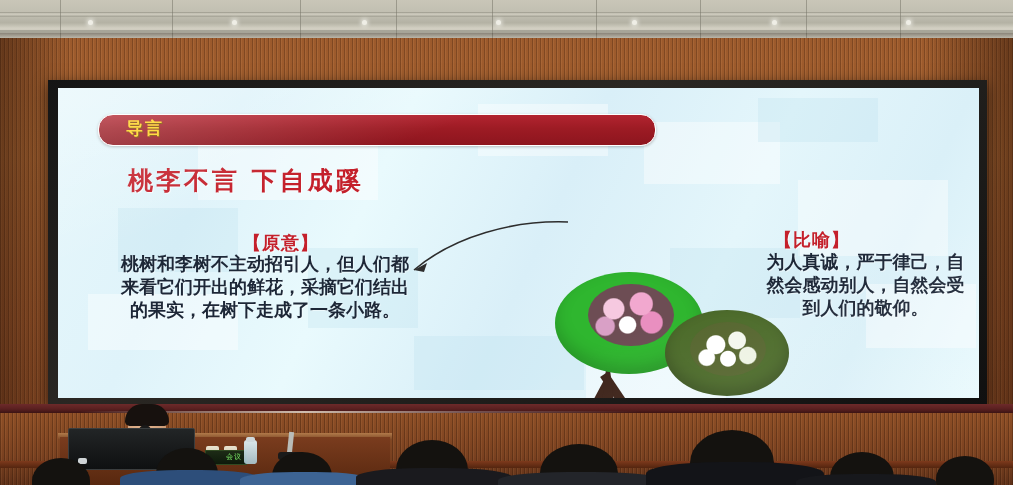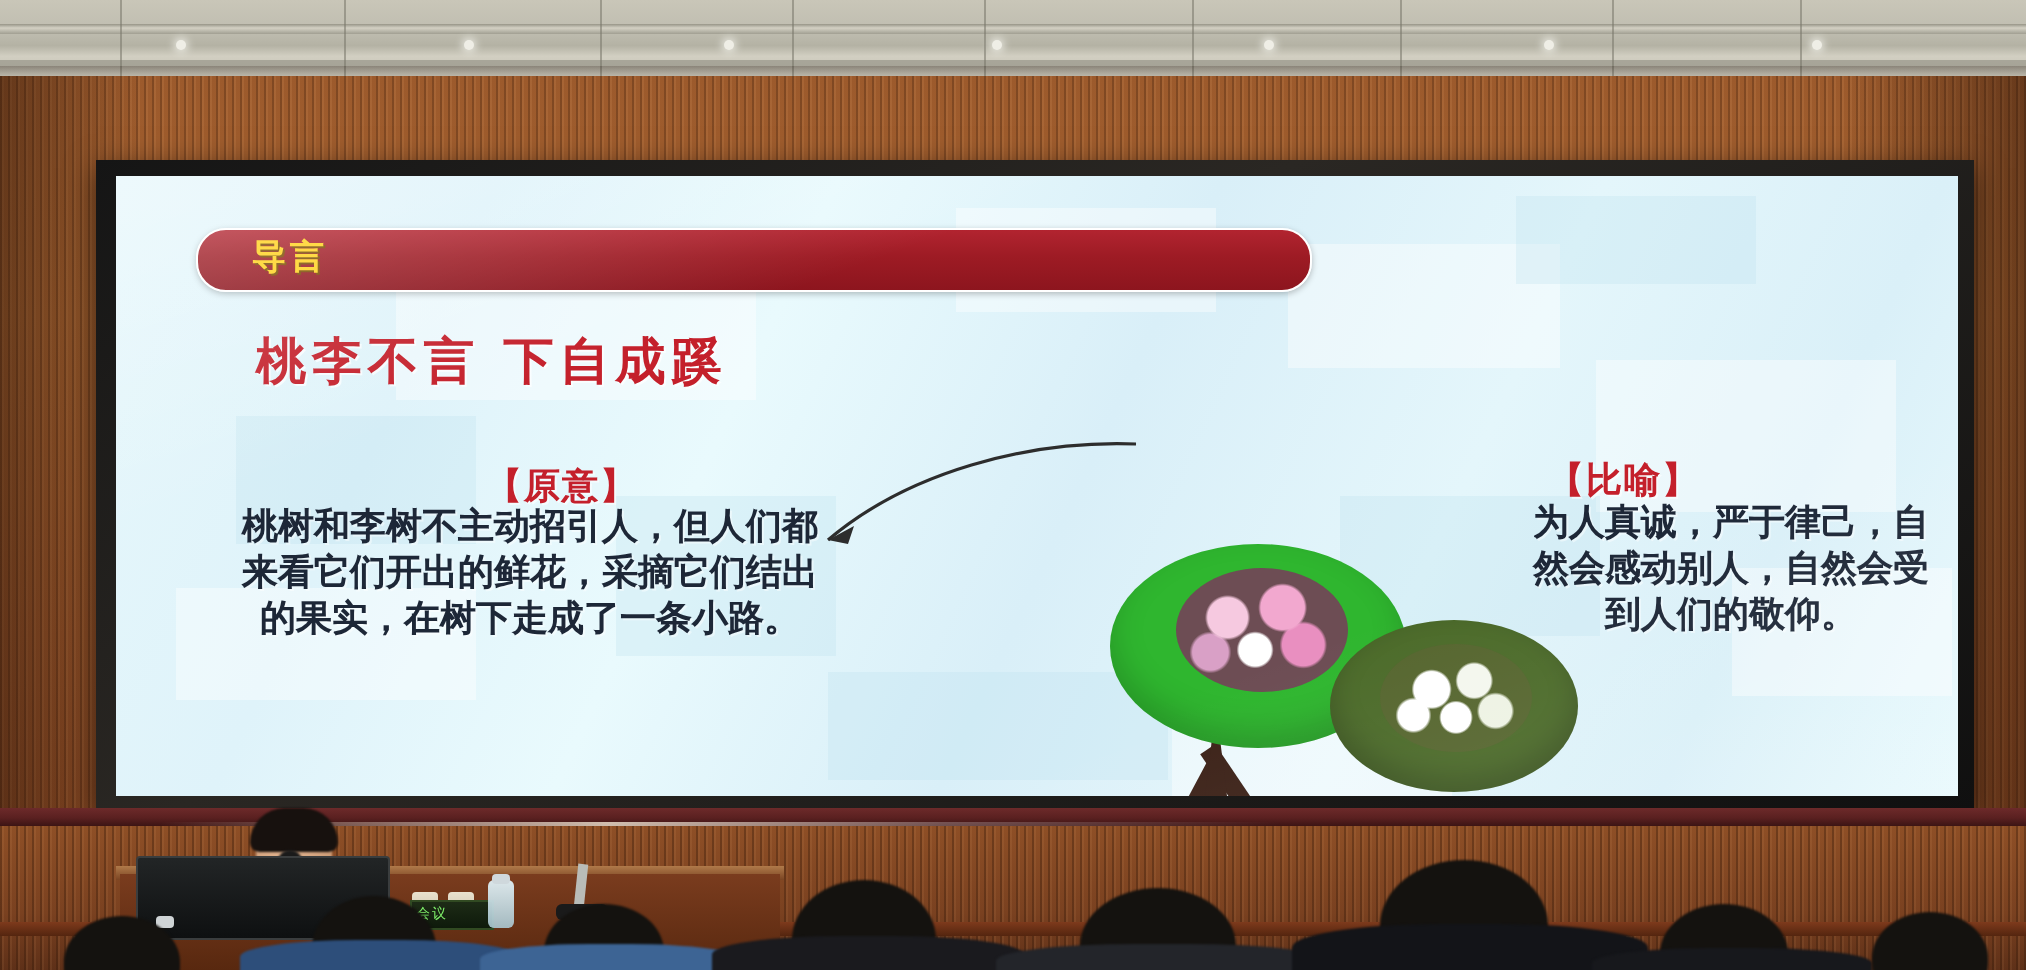--- a/index.html
+++ b/index.html
@@ -130,21 +130,21 @@
   .mic-head{position:absolute;left:139px;top:425px;width:12px;height:11px;border-radius:50%;background:#1a1a1a;}
 
   .cup{position:absolute;top:446px;width:13px;height:18px;border-radius:2px 2px 3px 3px;
     background:linear-gradient(180deg,#e9e2cf,#bdb69f);}
   .bottle{position:absolute;left:244px;top:440px;width:13px;height:24px;border-radius:3px;
     background:linear-gradient(180deg,rgba(225,240,245,.95),rgba(170,200,210,.9));}
   .bottle-cap{position:absolute;left:246px;top:437px;width:9px;height:5px;border-radius:2px;background:#cfd8dc;}
   .nameplate{position:absolute;left:205px;top:450px;width:40px;height:13px;
     background:linear-gradient(180deg,#1d2b16,#0e1a0b);border:1px solid #314a22;}
   .nameplate-txt{position:absolute;left:208px;top:452px;width:34px;font-size:7px;color:#7ff06a;
-    text-align:left;letter-spacing:1px;}
+    text-align:right;letter-spacing:1px;}
   .deskmic{position:absolute;left:288px;top:432px;width:5px;height:22px;background:#b9bcb8;transform:rotate(6deg);}
   .deskmic-base{position:absolute;left:278px;top:452px;width:26px;height:8px;border-radius:3px;background:#1a1a1a;}
 
   .aud{position:absolute;border-radius:50% 50% 44% 44%;background:#14120f;}
   .aud-shoulder{position:absolute;border-radius:42% 42% 0 0;}
 
   .blur{filter:blur(0.6px);}
 </style>
 </head>
 <body>

